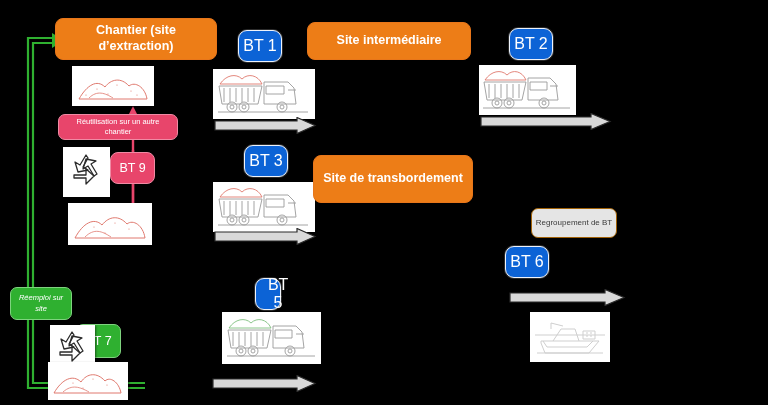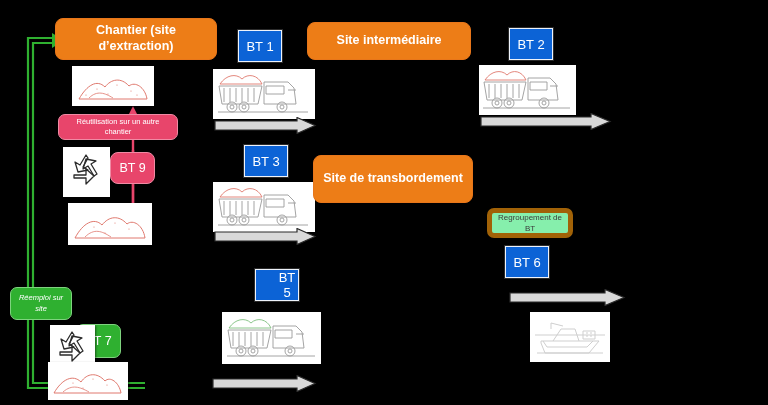--- a/index.html
+++ b/index.html
@@ -9,39 +9,39 @@
 
   .node{position:absolute;box-sizing:border-box;display:flex;align-items:center;
         justify-content:center;text-align:center;}
 
   
   .orange{background:#ED7D17;color:#fff;font-weight:bold;font-size:12.5px;
           border-radius:8px;line-height:1.25;padding:2px 6px;
           border:1px solid #e8761a;}
 
   
-  .bt{background:#0C63D6;color:#fff;font-size:13px;border-radius:0;
+  .bt{background:#0C63D6;color:#fff;font-size:16px;border-radius:9px;
       border:1.6px solid #eef3fb;box-shadow:0 0 0 1px #2b2b2b;}
 
   
   .pink{background:#E8456B;color:#fff;border-radius:7px;
         border:1px solid #f08aa4;}
   .pink.small{font-size:7.5px;line-height:1.35;padding:2px 4px;}
   .pink.badge{font-size:12.5px;border-radius:8px;}
 
   
   .green{background:#2FB030;color:#fff;border-radius:7px;
          border:1px solid #7fd37f;}
   .green.small{font-size:7.5px;line-height:1.35;padding:2px 3px;}
   .green.badge{font-size:12.5px;}
 
   
-  .note{background:#86efac;color:#3b3b3b;font-size:8px;line-height:1.4;
-        border-radius:7px;border:5px solid #a16207;
-        box-shadow:1px 1px 2px rgba(0,0,0,.35);}
+  .note{background:#e5e5e5;color:#3b3b3b;font-size:8px;line-height:1.4;
+        border-radius:7px;border:1px solid #a16207;
+        box-shadow:1px 1px 2px rgba(0,0,0,.35);margin-left:44px;}
 
   
   .pic{position:absolute;background:#fff;border:1px solid #fff;
        box-shadow:1px 1px 2px rgba(0,0,0,.5);overflow:hidden;}
   .pic svg{display:block;width:100%;height:100%;}
 
   
   .arrow{position:absolute;}
   .arrow svg{display:block;width:100%;height:100%;}
   .conn{position:absolute;}
@@ -265,21 +265,21 @@
     <svg viewBox="0 0 78 36">
       <path d="M5 30 C13 16, 24 11, 32 19 C38 10, 48 9, 56 18 C61 13, 70 19, 72 30 Z" fill="none" stroke="#E0796E" stroke-width="1"></path>
       <path d="M14 29 C23 21, 31 24, 40 29" fill="none" stroke="#E0796E" stroke-width=".8"></path>
       <circle cx="24" cy="20" r=".6" fill="#E0796E"></circle>
         <circle cx="44" cy="16" r=".6" fill="#E0796E"></circle>
       <circle cx="58" cy="22" r=".6" fill="#E0796E"></circle>
         <circle cx="34" cy="25" r=".6" fill="#E0796E"></circle>
     </svg>
   </div>
 
-  <div class="node bt" style="left:255px;top:269px;width:44px;height:32px;padding-left:20px;">
+  <div class="node bt" style="left:255px;top:278px;width:26px;height:32px;padding-left:20px;">
     <span>BT 5</span>
   </div>
 
   <div class="pic" style="left:222px;top:312px;width:97px;height:50px;">
     <svg viewBox="0 0 97 50">
       <path d="M6 15 C12 6, 22 4, 28 10 C34 4, 44 6, 48 15 Z" fill="none" stroke="#7FBF7F" stroke-width=".9"></path>
       <g fill="none" stroke="#9a9a9a" stroke-width=".9">
         <path d="M5 17 L48 17 L44 35 L8 35 Z"></path>
         <path d="M10 19 L10 33 M16 19 L16 33 M22 19 L22 33 M28 19 L28 33 M34 19 L34 33 M40 19 L40 33"></path>
         <path d="M50 13 L73 13 L79 19 L81 35 L50 35 Z"></path>

